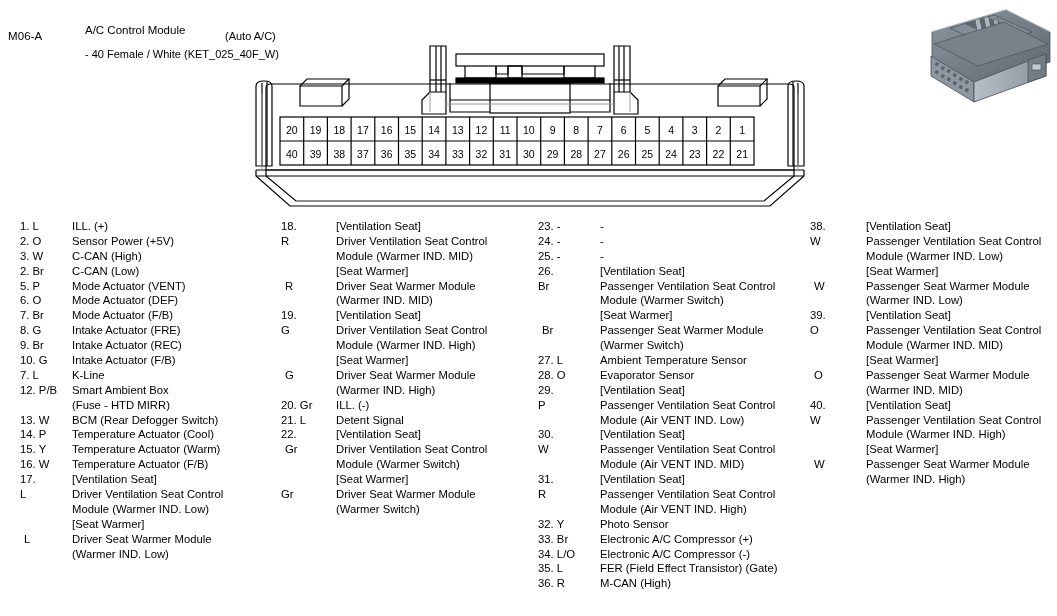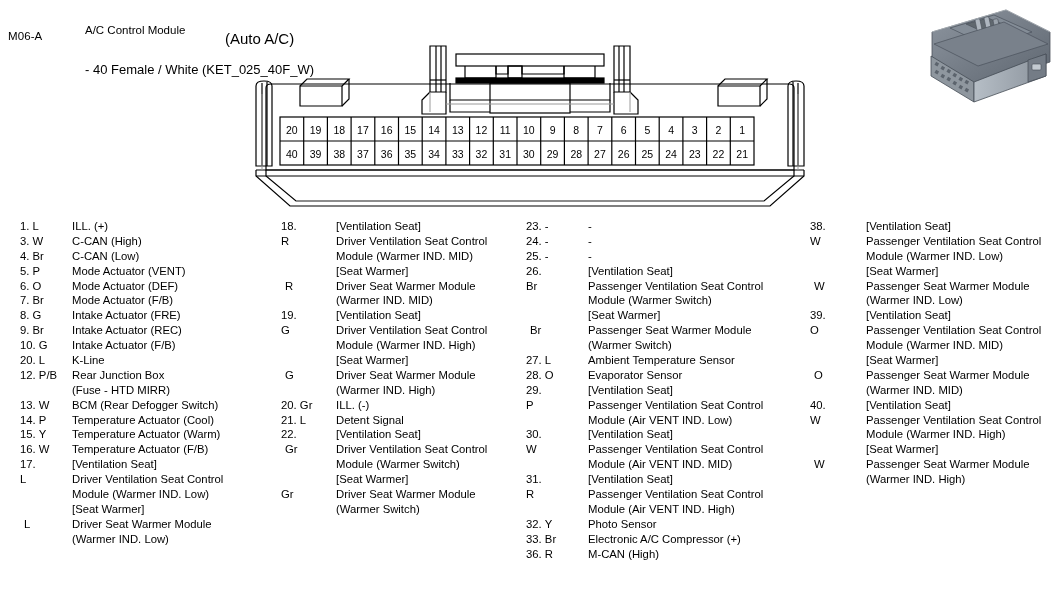--- a/index.html
+++ b/index.html
@@ -11,35 +11,35 @@
     color:#000000;
     position:relative;
     overflow:hidden;
     -webkit-font-smoothing:antialiased;
   }
 
   
   #header{position:absolute;left:0;top:0;width:841px;height:45px;margin-top:24px;}
   .hdr-code{position:absolute;left:8px;top:6px;font-size:11.5px;letter-spacing:0.1px;}
   .hdr-name{position:absolute;left:85px;top:0;font-size:11.5px;}
-  .hdr-variant{position:absolute;left:225px;top:6px;font-size:15px;}
-  .hdr-sub{position:absolute;left:85px;top:38px;font-size:13px;}
+  .hdr-variant{position:absolute;left:225px;top:6px;font-size:11px;}
+  .hdr-sub{position:absolute;left:85px;top:24px;font-size:11px;}
 
   
   #photo{position:absolute;left:928px;top:4px;width:126px;height:104px;}
 
   
   #connector{position:absolute;left:250px;top:44px;width:560px;height:168px;}
 
   
   #pinlist{position:absolute;left:0;top:219px;width:1057px;height:397px;}
   .col{position:absolute;top:0;height:397px;}
   #col1{left:0;width:278px;}
   #col2{left:270px;width:260px;text-align:center;}
-  #col3{left:518px;width:275px;}
+  #col3{left:530px;width:275px;}
   #col4{left:795px;width:262px;}
 
   .row{position:relative;height:14.9px;line-height:14.9px;white-space:nowrap;}
   .pn{position:absolute;font-size:11.3px;}
   .dsc{position:absolute;font-size:11.3px;}
 
   
   #col1 .pn{left:20px;} #col1 .dsc{left:72px;}
   #col2 .pn{left:11px;} #col2 .dsc{left:66px;}
   #col3 .pn{left:8px;}  #col3 .dsc{left:70px;}
@@ -247,25 +247,29 @@
   </svg>
 </div>
 
 <div id="pinlist">
   <div class="col" id="col1">
       <div class="row">
         <span class="pn">1. L</span>
         <span class="dsc">ILL. (+)</span>
       </div>
       <div class="row">
+        <span class="pn">2. O</span>
+        <span class="dsc">Sensor Power (+5V)</span>
+      </div>
+      <div class="row">
         <span class="pn">3. W</span>
         <span class="dsc">C-CAN (High)</span>
       </div>
       <div class="row">
-        <span class="pn">4. Br</span>
+        <span class="pn">2. Br</span>
         <span class="dsc">C-CAN (Low)</span>
       </div>
       <div class="row">
         <span class="pn">5. P</span>
         <span class="dsc">Mode Actuator (VENT)</span>
       </div>
       <div class="row">
         <span class="pn">6. O</span>
         <span class="dsc">Mode Actuator (DEF)</span>
       </div>
@@ -279,26 +283,26 @@
       </div>
       <div class="row">
         <span class="pn">9. Br</span>
         <span class="dsc">Intake Actuator (REC)</span>
       </div>
       <div class="row">
         <span class="pn">10. G</span>
         <span class="dsc">Intake Actuator (F/B)</span>
       </div>
       <div class="row">
-        <span class="pn">20. L</span>
+        <span class="pn">7. L</span>
         <span class="dsc">K-Line</span>
       </div>
       <div class="row">
         <span class="pn">12. P/B</span>
-        <span class="dsc">Rear Junction Box</span>
+        <span class="dsc">Smart Ambient Box</span>
       </div>
       <div class="row">
         <span class="pn"></span>
         <span class="dsc">(Fuse - HTD MIRR)</span>
       </div>
       <div class="row">
         <span class="pn">13. W</span>
         <span class="dsc">BCM (Rear Defogger Switch)</span>
       </div>
       <div class="row">
@@ -503,20 +507,28 @@
       </div>
       <div class="row">
         <span class="pn">32. Y</span>
         <span class="dsc">Photo Sensor</span>
       </div>
       <div class="row">
         <span class="pn">33. Br</span>
         <span class="dsc">Electronic A/C Compressor (+)</span>
       </div>
       <div class="row">
+        <span class="pn">34. L/O</span>
+        <span class="dsc">Electronic A/C Compressor (-)</span>
+      </div>
+      <div class="row">
+        <span class="pn">35. L</span>
+        <span class="dsc">FER (Field Effect Transistor) (Gate)</span>
+      </div>
+      <div class="row">
         <span class="pn">36. R</span>
         <span class="dsc">M-CAN (High)</span>
       </div>
     </div>
   <div class="col" id="col4">
       <div class="row">
         <span class="pn">38.</span>
         <span class="dsc">[Ventilation Seat]</span>
       </div>
       <div class="row">

